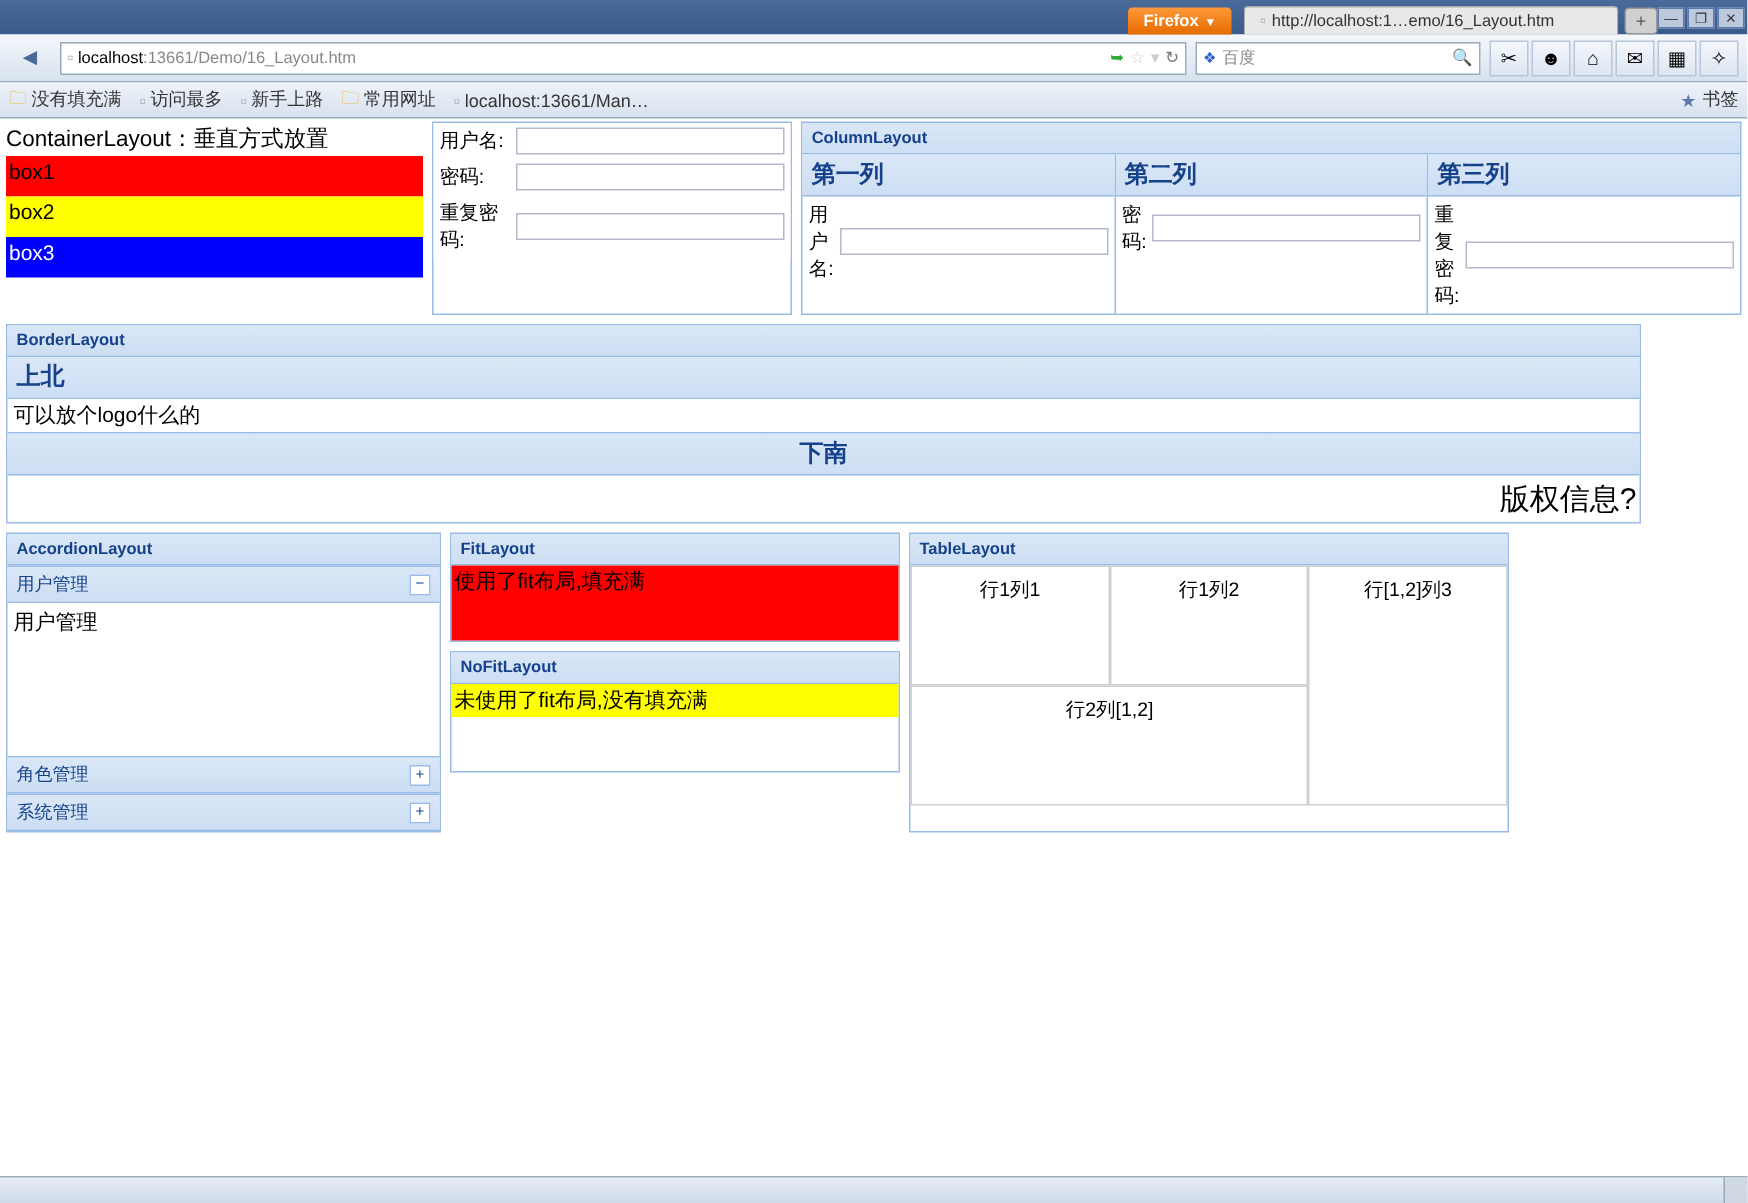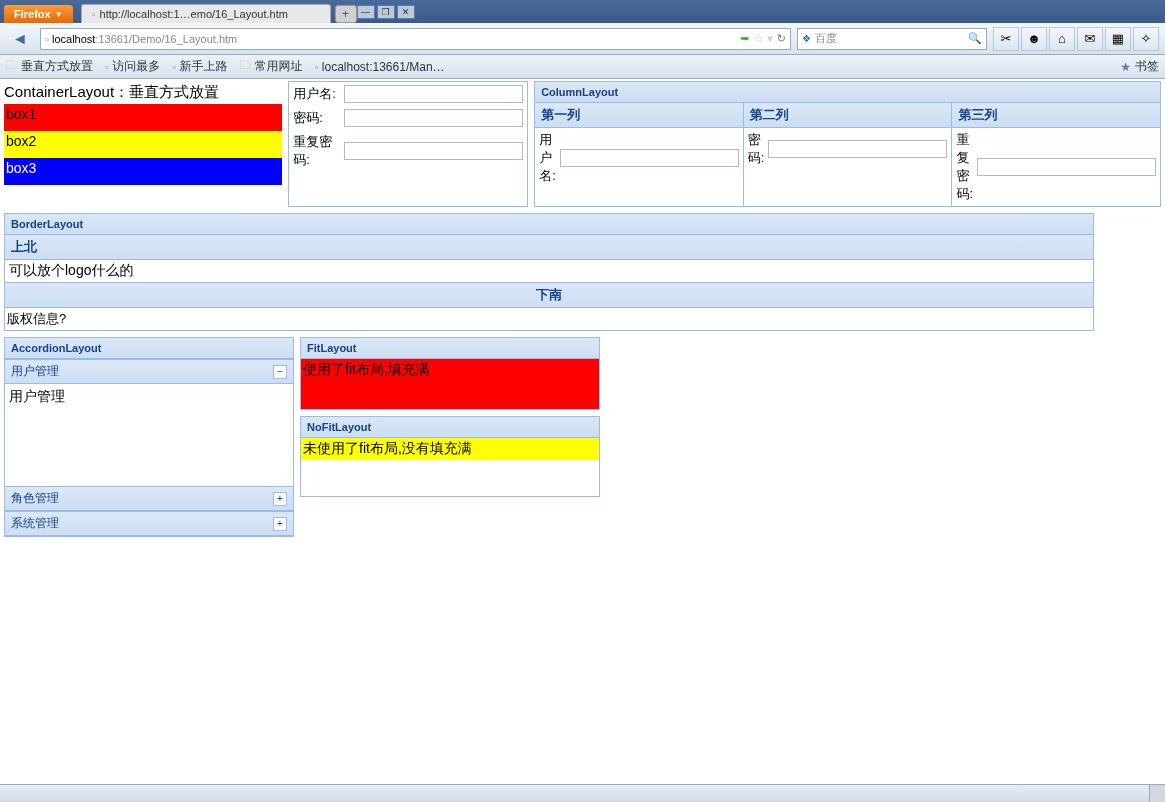--- a/index.html
+++ b/index.html
@@ -1,19 +1,19 @@
 <!DOCTYPE html>
 <html><head>
 <meta charset="utf-8">
 <style>
 * { box-sizing: border-box; margin: 0; padding: 0; }
 body { font-family: Arial, "Microsoft YaHei", sans-serif; font-size: 12px; background: #fff; }
 
 
-.titlebar { height: 23px; background: linear-gradient(#4a6a9a, #395a8a); display: flex; align-items: center; justify-content: flex-start; color: #fff; }
+.titlebar { height: 23px; background: linear-gradient(#4a6a9a, #395a8a); display: flex; align-items: center; justify-content: flex-end; color: #fff; }
 .ff-btn { background: linear-gradient(#ff9a3a, #e66a00); color: #fff; font-weight: bold; padding: 3px 10px; border-radius: 3px 3px 0 0; margin-left: 4px; font-size: 11px; display: flex; align-items: center; gap: 4px; }
 .tabs-row { display: flex; align-items: flex-end; margin-left: 8px; height: 100%; }
 .browser-tab { background: #e8e8e8; border: 1px solid #aaa; border-bottom: none; padding: 3px 10px; font-size: 11px; color: #333; min-width: 250px; display: flex; align-items: center; gap: 4px; border-radius: 3px 3px 0 0; }
 .newtab { width: 22px; height: 18px; background: #d0d0d0; border: 1px solid #999; margin-left: 4px; border-radius: 3px; display: flex; align-items: center; justify-content: center; color: #555; }
 .win-btns { display: flex; gap: 2px; margin-right: 2px; }
 .win-btn { width: 18px; height: 14px; background: #bcc8dc; border: 1px solid #5a7aaa; font-size: 9px; display: flex; align-items: center; justify-content: center; color: #333; }
 
 
 .navbar { height: 32px; background: linear-gradient(#f4f7fb, #d8e2ef); border-bottom: 1px solid #9ab; display: flex; align-items: center; padding: 0 6px; gap: 6px; }
 .nav-btn { width: 28px; height: 28px; border-radius: 4px; display: flex; align-items: center; justify-content: center; font-size: 16px; color: #4a6a9a; }
@@ -33,21 +33,21 @@
 .bookmark-right { margin-left: auto; display: flex; align-items: center; gap: 4px; }
 
 
 .content { padding: 2px 4px; display: flex; flex-direction: column; gap: 6px; }
 .row { display: flex; gap: 6px; }
 
 
 .panel { border: 1px solid #99bbe8; }
 .panel-hd { background: linear-gradient(#dae7f6, #cddef3); border-bottom: 1px solid #99bbe8; color: #15428b; font-weight: bold; font-size: 11px; padding: 4px 6px; }
 .panel-bd { background: #fff; }
-.sub-hd { background: linear-gradient(#dae7f6, #cddef3); border-bottom: 1px solid #99bbe8; color: #15428b; font-weight: bold; font-size: 13px; padding: 3px 6px; text-align: left; }
+.sub-hd { background: linear-gradient(#dae7f6, #cddef3); border-bottom: 1px solid #99bbe8; color: #15428b; font-weight: bold; font-size: 16px; padding: 3px 6px; text-align: left; }
 
 
 .container-layout { width: 305px; }
 .cl-title { font-size: 15px; padding: 2px 0; }
 .box { height: 27px; font-size: 14px; padding: 2px 2px; }
 .b-red { background: red; color: #000; }
 .b-yellow { background: yellow; }
 .b-blue { background: blue; color: #fff; }
 
 
@@ -69,21 +69,21 @@
 .bl-body { display: flex; flex-direction: column; }
 .bl-north .sub-hd, .bl-south .sub-hd { text-align: left; }
 .bl-content { padding: 2px 4px; font-size: 14px; }
 .bl-mid { display: flex; }
 .bl-west { width: 150px; border-right: 1px solid #99bbe8; }
 .bl-center { flex: 1; border-right: 1px solid #99bbe8; }
 .bl-east { width: 140px; }
 .bl-mid .sub-hd { border-top: 1px solid #99bbe8; }
 .bl-center-body, .bl-west-body, .bl-east-body { height: 150px; padding: 2px 4px; font-size: 14px; }
 .bl-south-hd { border-top: 1px solid #99bbe8; text-align: center; }
-.bl-south-body { text-align: left; font-size: 13px; padding: 2px; }
+.bl-south-body { text-align: right; font-size: 20px; padding: 2px; }
 
 
 .accordion { width: 290px; height: 200px; display: flex; flex-direction: column; }
 .acc-item-hd { background: linear-gradient(#dae7f6, #cddef3); border-top: 1px solid #99bbe8; border-bottom: 1px solid #99bbe8; padding: 3px 6px; font-size: 12px; color: #15428b; display: flex; justify-content: space-between; align-items: center; }
 .acc-item-hd:first-child { border-top: none; }
 .acc-body { flex: 1; padding: 4px; font-size: 14px; }
 .acc-tool { width: 14px; height: 14px; border: 1px solid #99bbe8; background: #fff; font-size: 10px; display: flex; align-items: center; justify-content: center; color: #15428b; }
 
 
 .fit-col { width: 300px; display: flex; flex-direction: column; gap: 6px; }
@@ -151,21 +151,21 @@
     <div class="tb-icon">⌂</div>
     <div class="tb-icon">✉</div>
     <div class="tb-icon">▦</div>
     <div class="tb-icon">✧</div>
   </div>
 </div>
 
 <div class="bookbar">
   <div class="bk-item">
       <span class="folder-ico">🗀</span>
-      <span>垂直方式放置</span>
+      <span>没有填充满</span>
     </div>
   <div class="bk-item">
       <span class="page-ico">▫</span>
       <span>访问最多</span>
     </div>
   <div class="bk-item">
       <span class="page-ico">▫</span>
       <span>新手上路</span>
     </div>
   <div class="bk-item">
@@ -275,19 +275,32 @@
       <div class="panel">
         <div class="panel-hd">FitLayout</div>
         <div class="fit-body">使用了fit布局,填充满</div>
       </div>
       <div class="panel nofit-panel">
         <div class="panel-hd">NoFitLayout</div>
         <div class="nofit-body">未使用了fit布局,没有填充满</div>
       </div>
     </div>
 
+    <div class="panel table-layout">
+      <div class="panel-hd">TableLayout</div>
+      <div class="tl-body">
+        <div class="tl-row">
+          <div class="tl-cell c3">行1列1</div>
+          <div class="tl-cell c3">行1列2</div>
+          <div class="tl-cell c3" style="height:160px" rowspan="2">行[1,2]列3</div>
+        </div>
+        <div class="tl-row" style="margin-top:-80px;width:66.7%">
+          <div class="tl-cell c2span">行2列[1,2]</div>
+        </div>
+      </div>
+    </div>
   </div>
 
 </div>
 
 <div class="statusbar">
   <div class="sb-scroll"></div>
 </div>
 
 </body></html>

